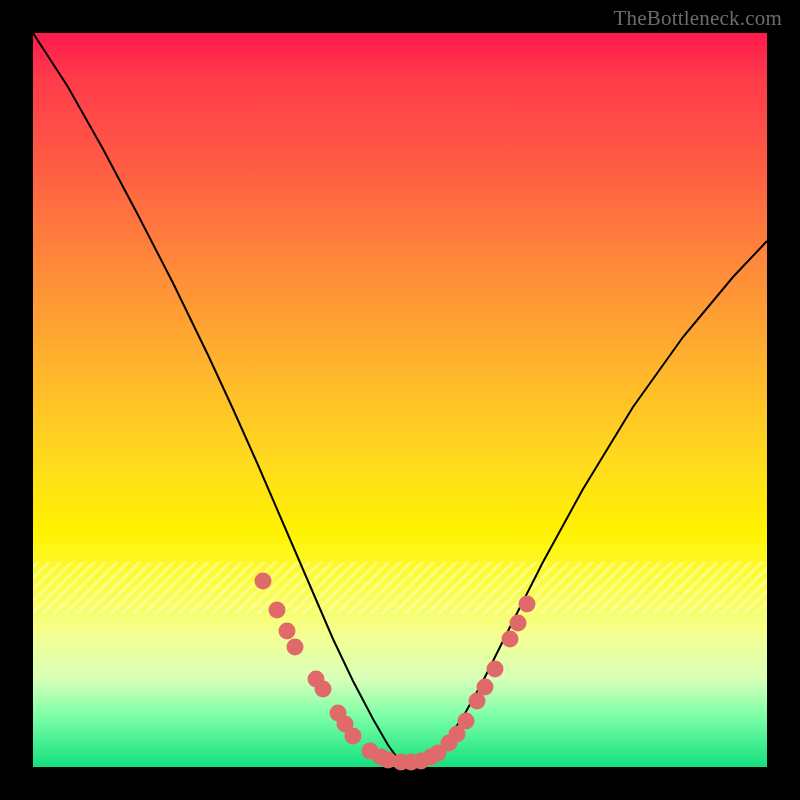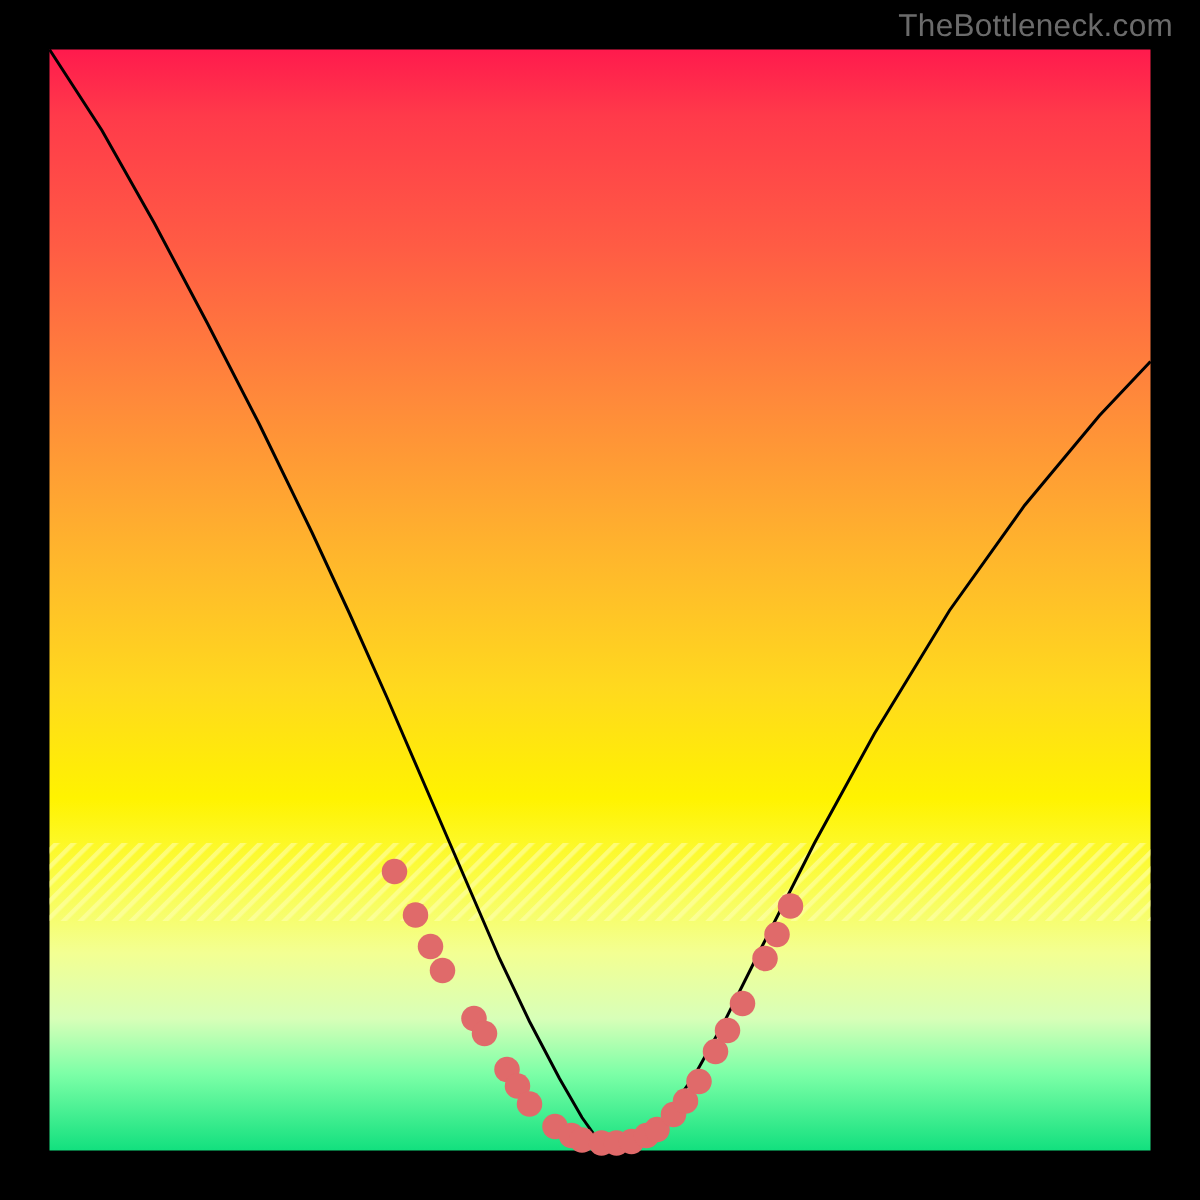--- a/index.html
+++ b/index.html
@@ -44,20 +44,21 @@
   }
   .watermark {
     position: absolute;
     top: 6px;
     right: 18px;
     font-size: 21px;
     font-weight: 500;
     color: #6b6b6b;
     letter-spacing: 0.2px;
     user-select: none;
+    font-family: Liberation Serif, serif;
   }
   svg.curve {
     position: absolute;
     left: 0;
     top: 0;
     width: 734px;
     height: 734px;
     overflow: visible;
   }
 </style>

